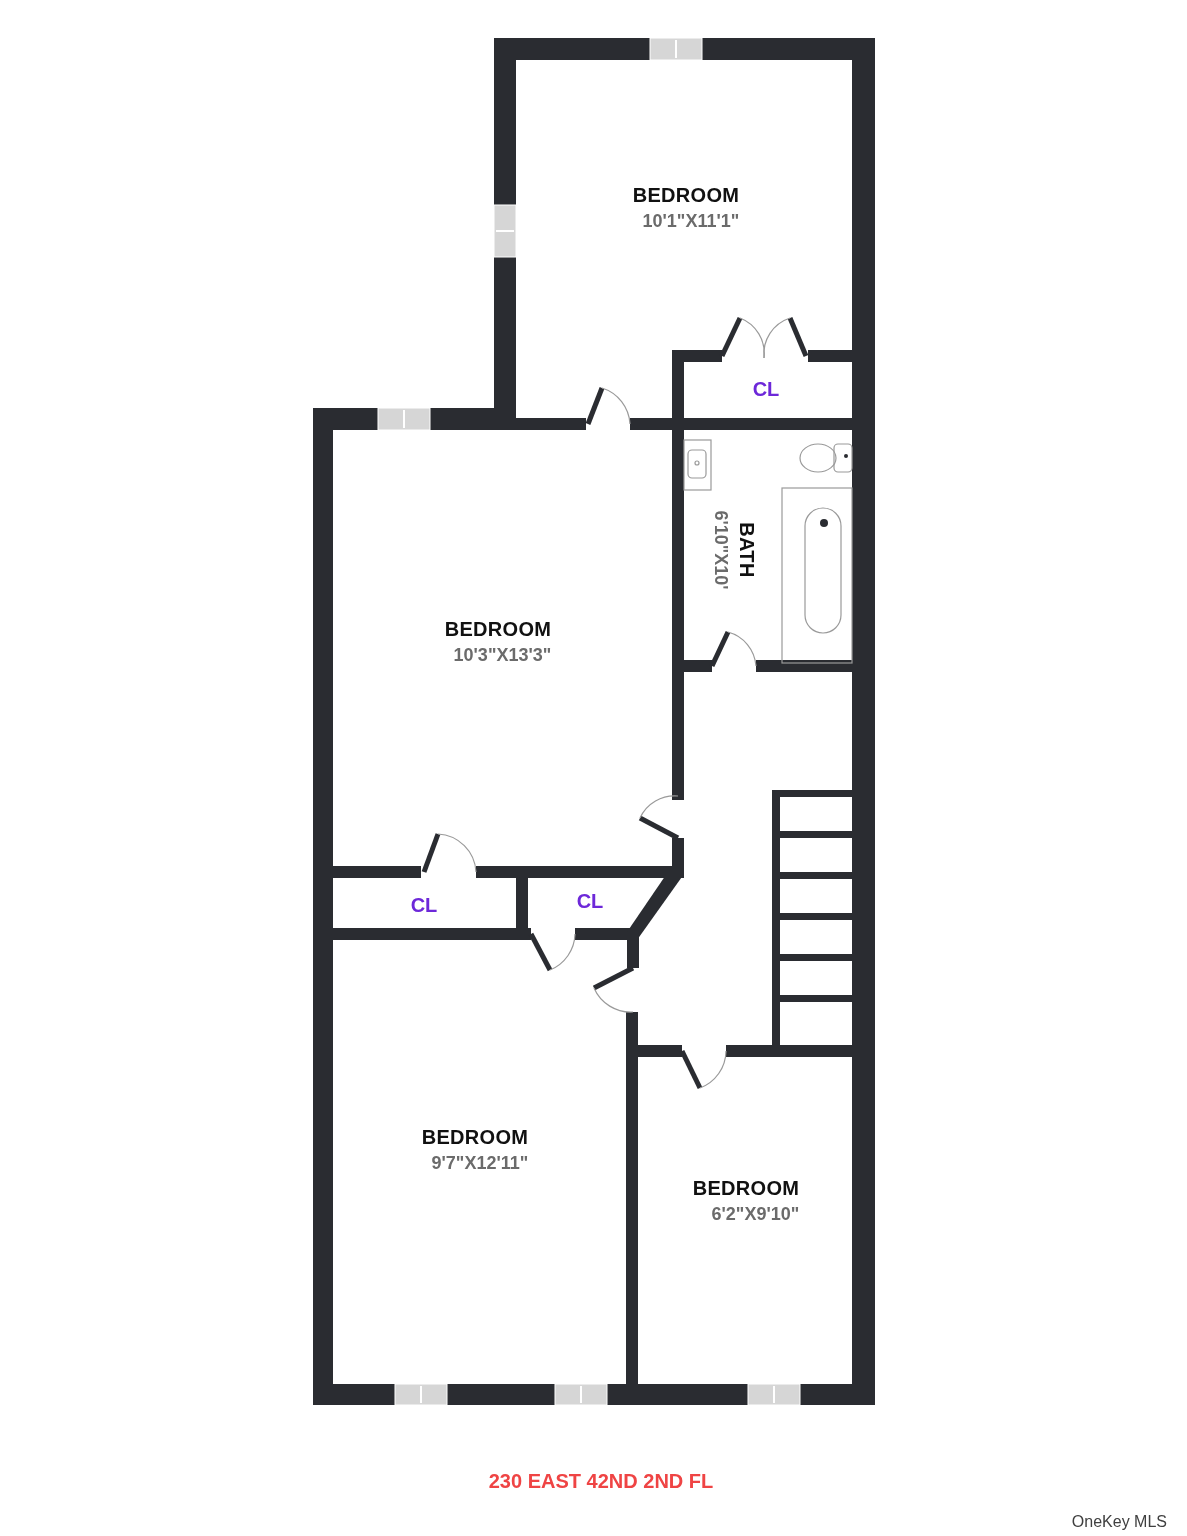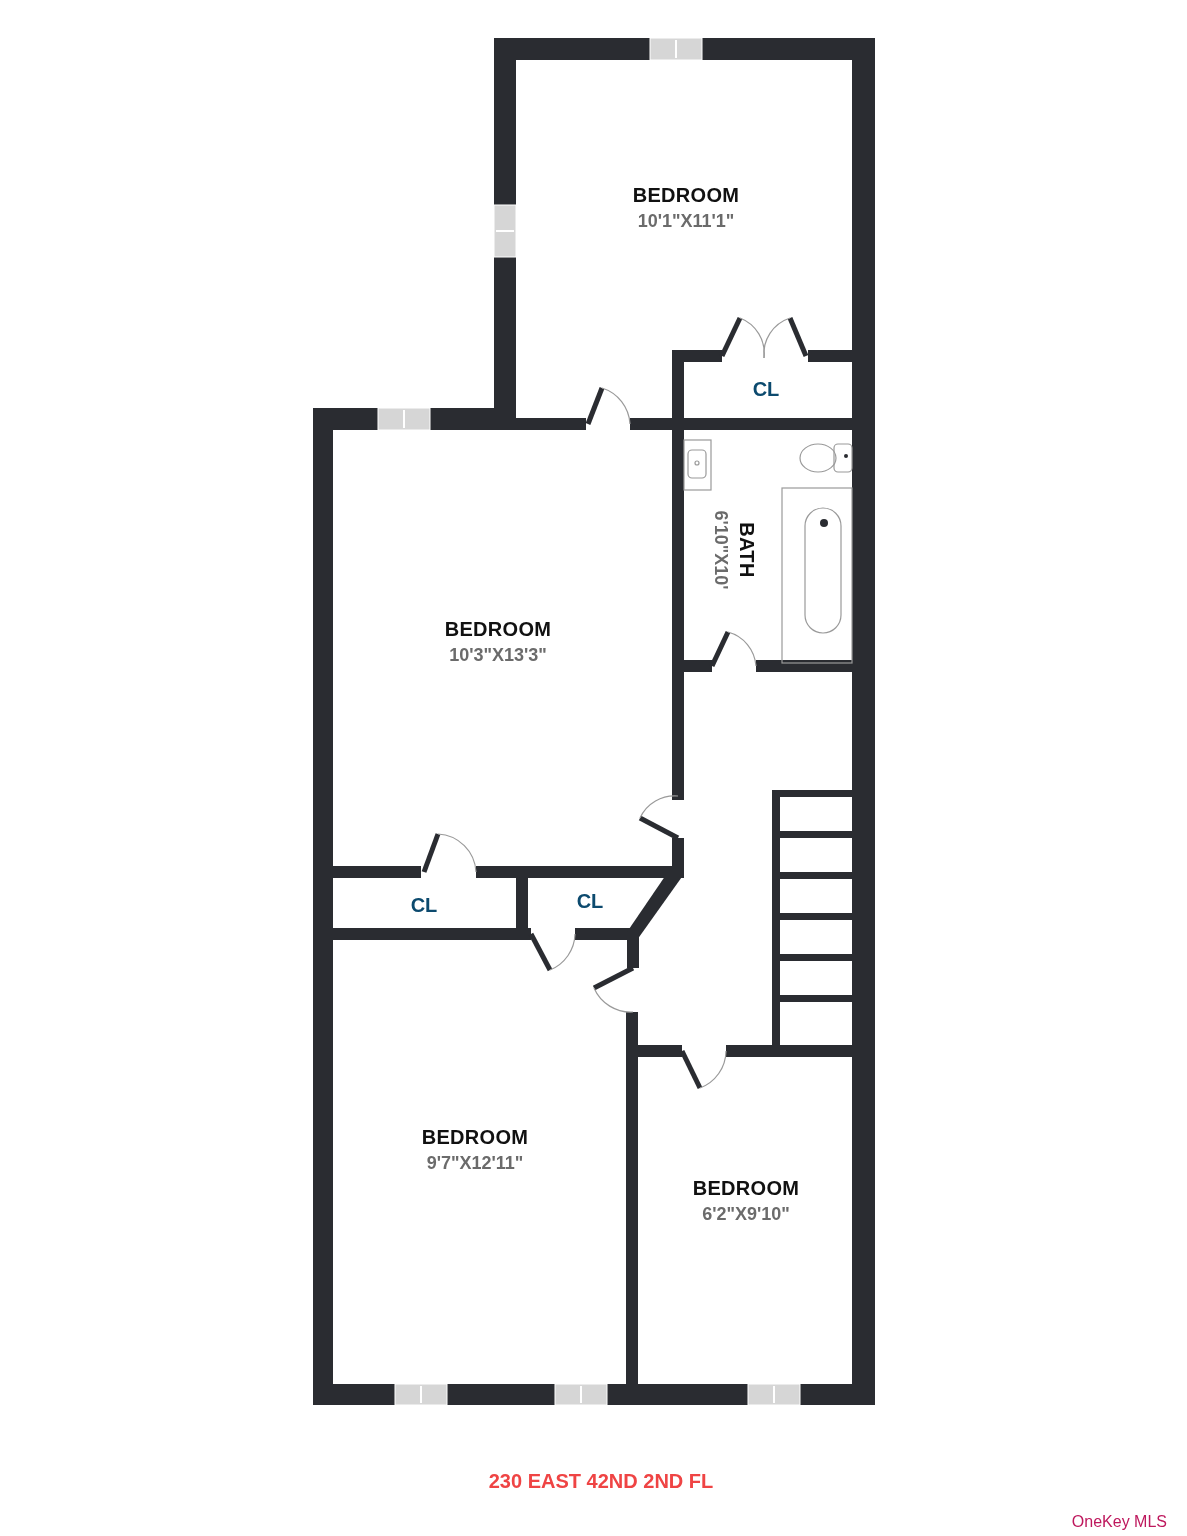--- a/index.html
+++ b/index.html
@@ -1,24 +1,24 @@
 <!DOCTYPE html>
 <html><head>
 <meta charset="utf-8">
 <style>
   html, body { margin: 0; padding: 0; background: #ffffff; }
   body { width: 1187px; height: 1536px; position: relative; overflow: hidden; font-family: "Liberation Sans", sans-serif; }
   #plan { position: absolute; left: 0; top: 0; width: 1187px; height: 1536px; }
-  .room-label { position: absolute; transform: translateX(-50%); text-align: center; white-space: nowrap; }
+  .room-label { position: absolute; transform: translateX(-50%); text-align: right; white-space: nowrap; }
   .room-name { font-family: "Liberation Sans", sans-serif; font-weight: bold; font-size: 20px; color: #111111; letter-spacing: 0.3px; display: block; }
   .room-dim { font-family: "Liberation Sans", sans-serif; font-weight: bold; font-size: 18px; color: #6b6b6b; display: block; margin-top: 4px; }
-  .closet-label { position: absolute; transform: translate(-50%, -50%); font-family: "Liberation Sans", sans-serif; font-weight: bold; font-size: 20px; color: #0c4a6e; }
+  .closet-label { position: absolute; transform: translate(-50%, -50%); font-family: "Liberation Sans", sans-serif; font-weight: bold; font-size: 20px; color: #6d28d9; }
   .bath-label { position: absolute; left: 734px; top: 550px; transform: translate(-50%, -50%) rotate(90deg); text-align: center; white-space: nowrap; }
   .plan-title { position: absolute; left: 601px; top: 1470px; transform: translateX(-50%); font-family: "Liberation Sans", sans-serif; font-weight: bold; font-size: 20px; color: #ef4444; white-space: nowrap; }
-  .watermark { position: absolute; right: 20px; top: 1513px; font-family: "Liberation Sans", sans-serif; font-size: 16px; color: #be185d; }
+  .watermark { position: absolute; right: 20px; top: 1513px; font-family: "Liberation Sans", sans-serif; font-size: 16px; color: #404040; }
 </style>
 </head>
 <body>
 
 <svg id="plan" width="1187" height="1536" viewBox="0 0 1187 1536" xmlns="http://www.w3.org/2000/svg">
   <g fill="#2a2c31">
 
     <rect x="494" y="38" width="381" height="22"></rect>
     <rect x="494" y="38" width="22" height="384"></rect>
 

